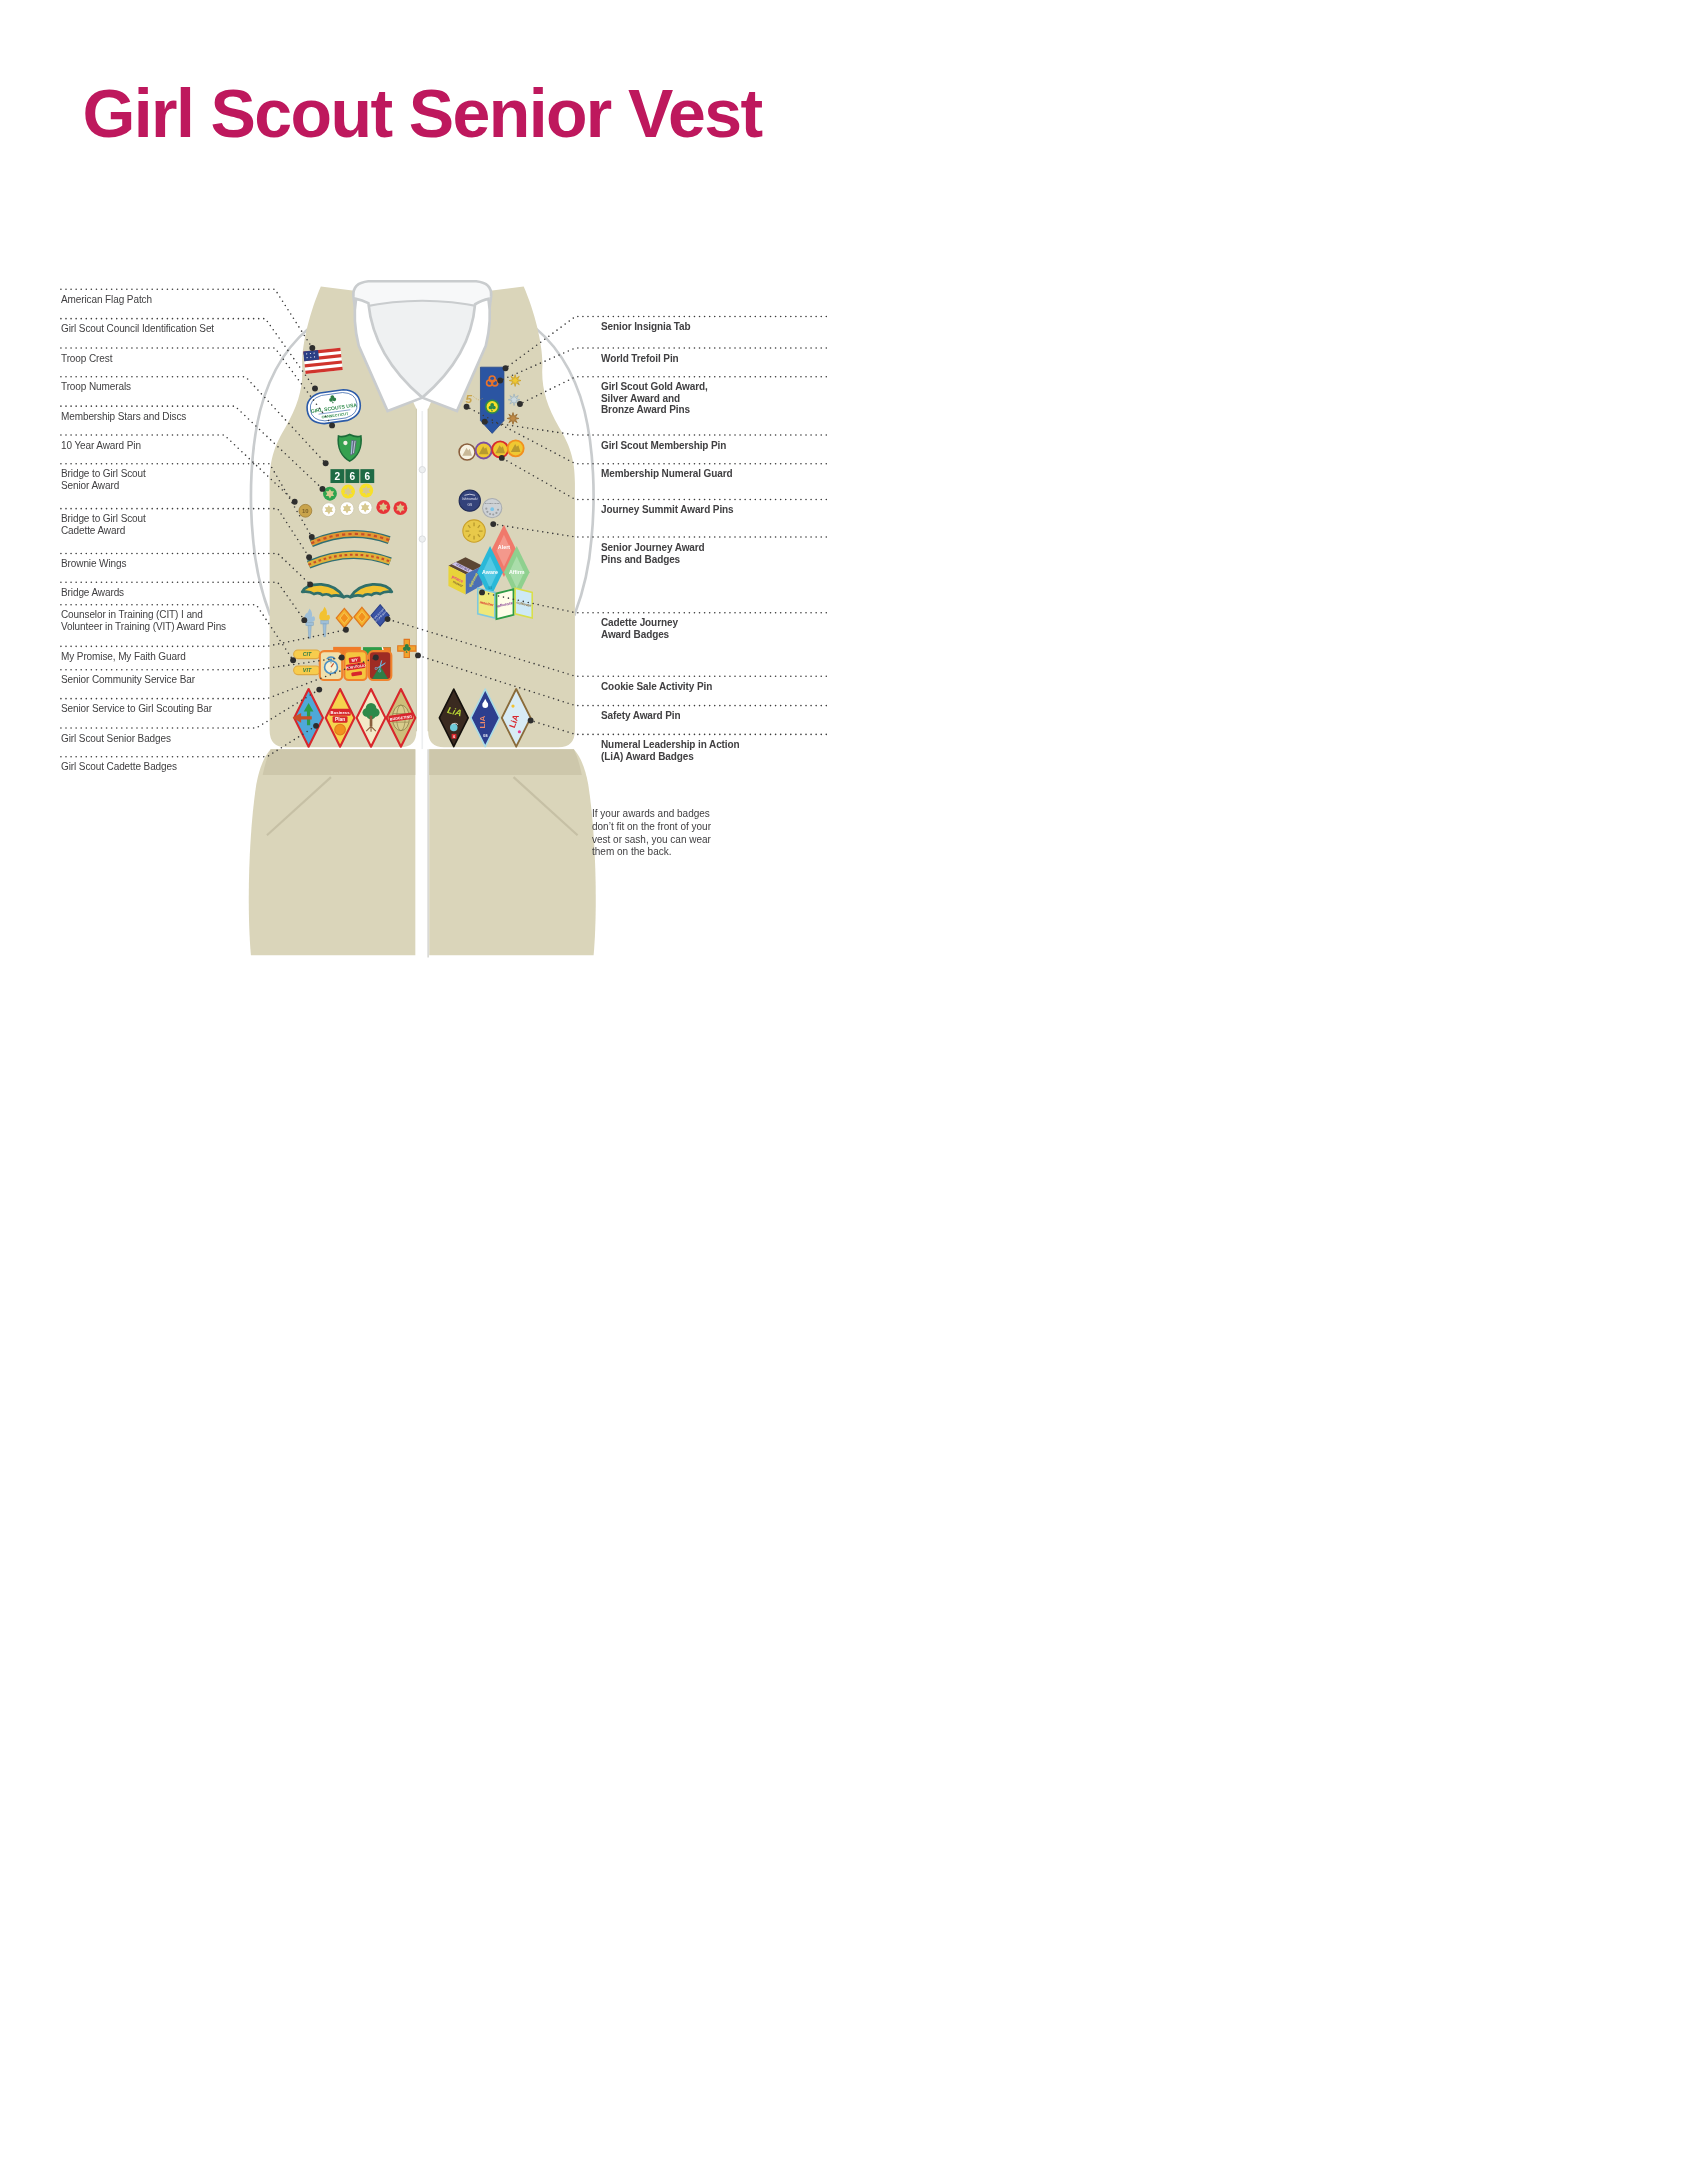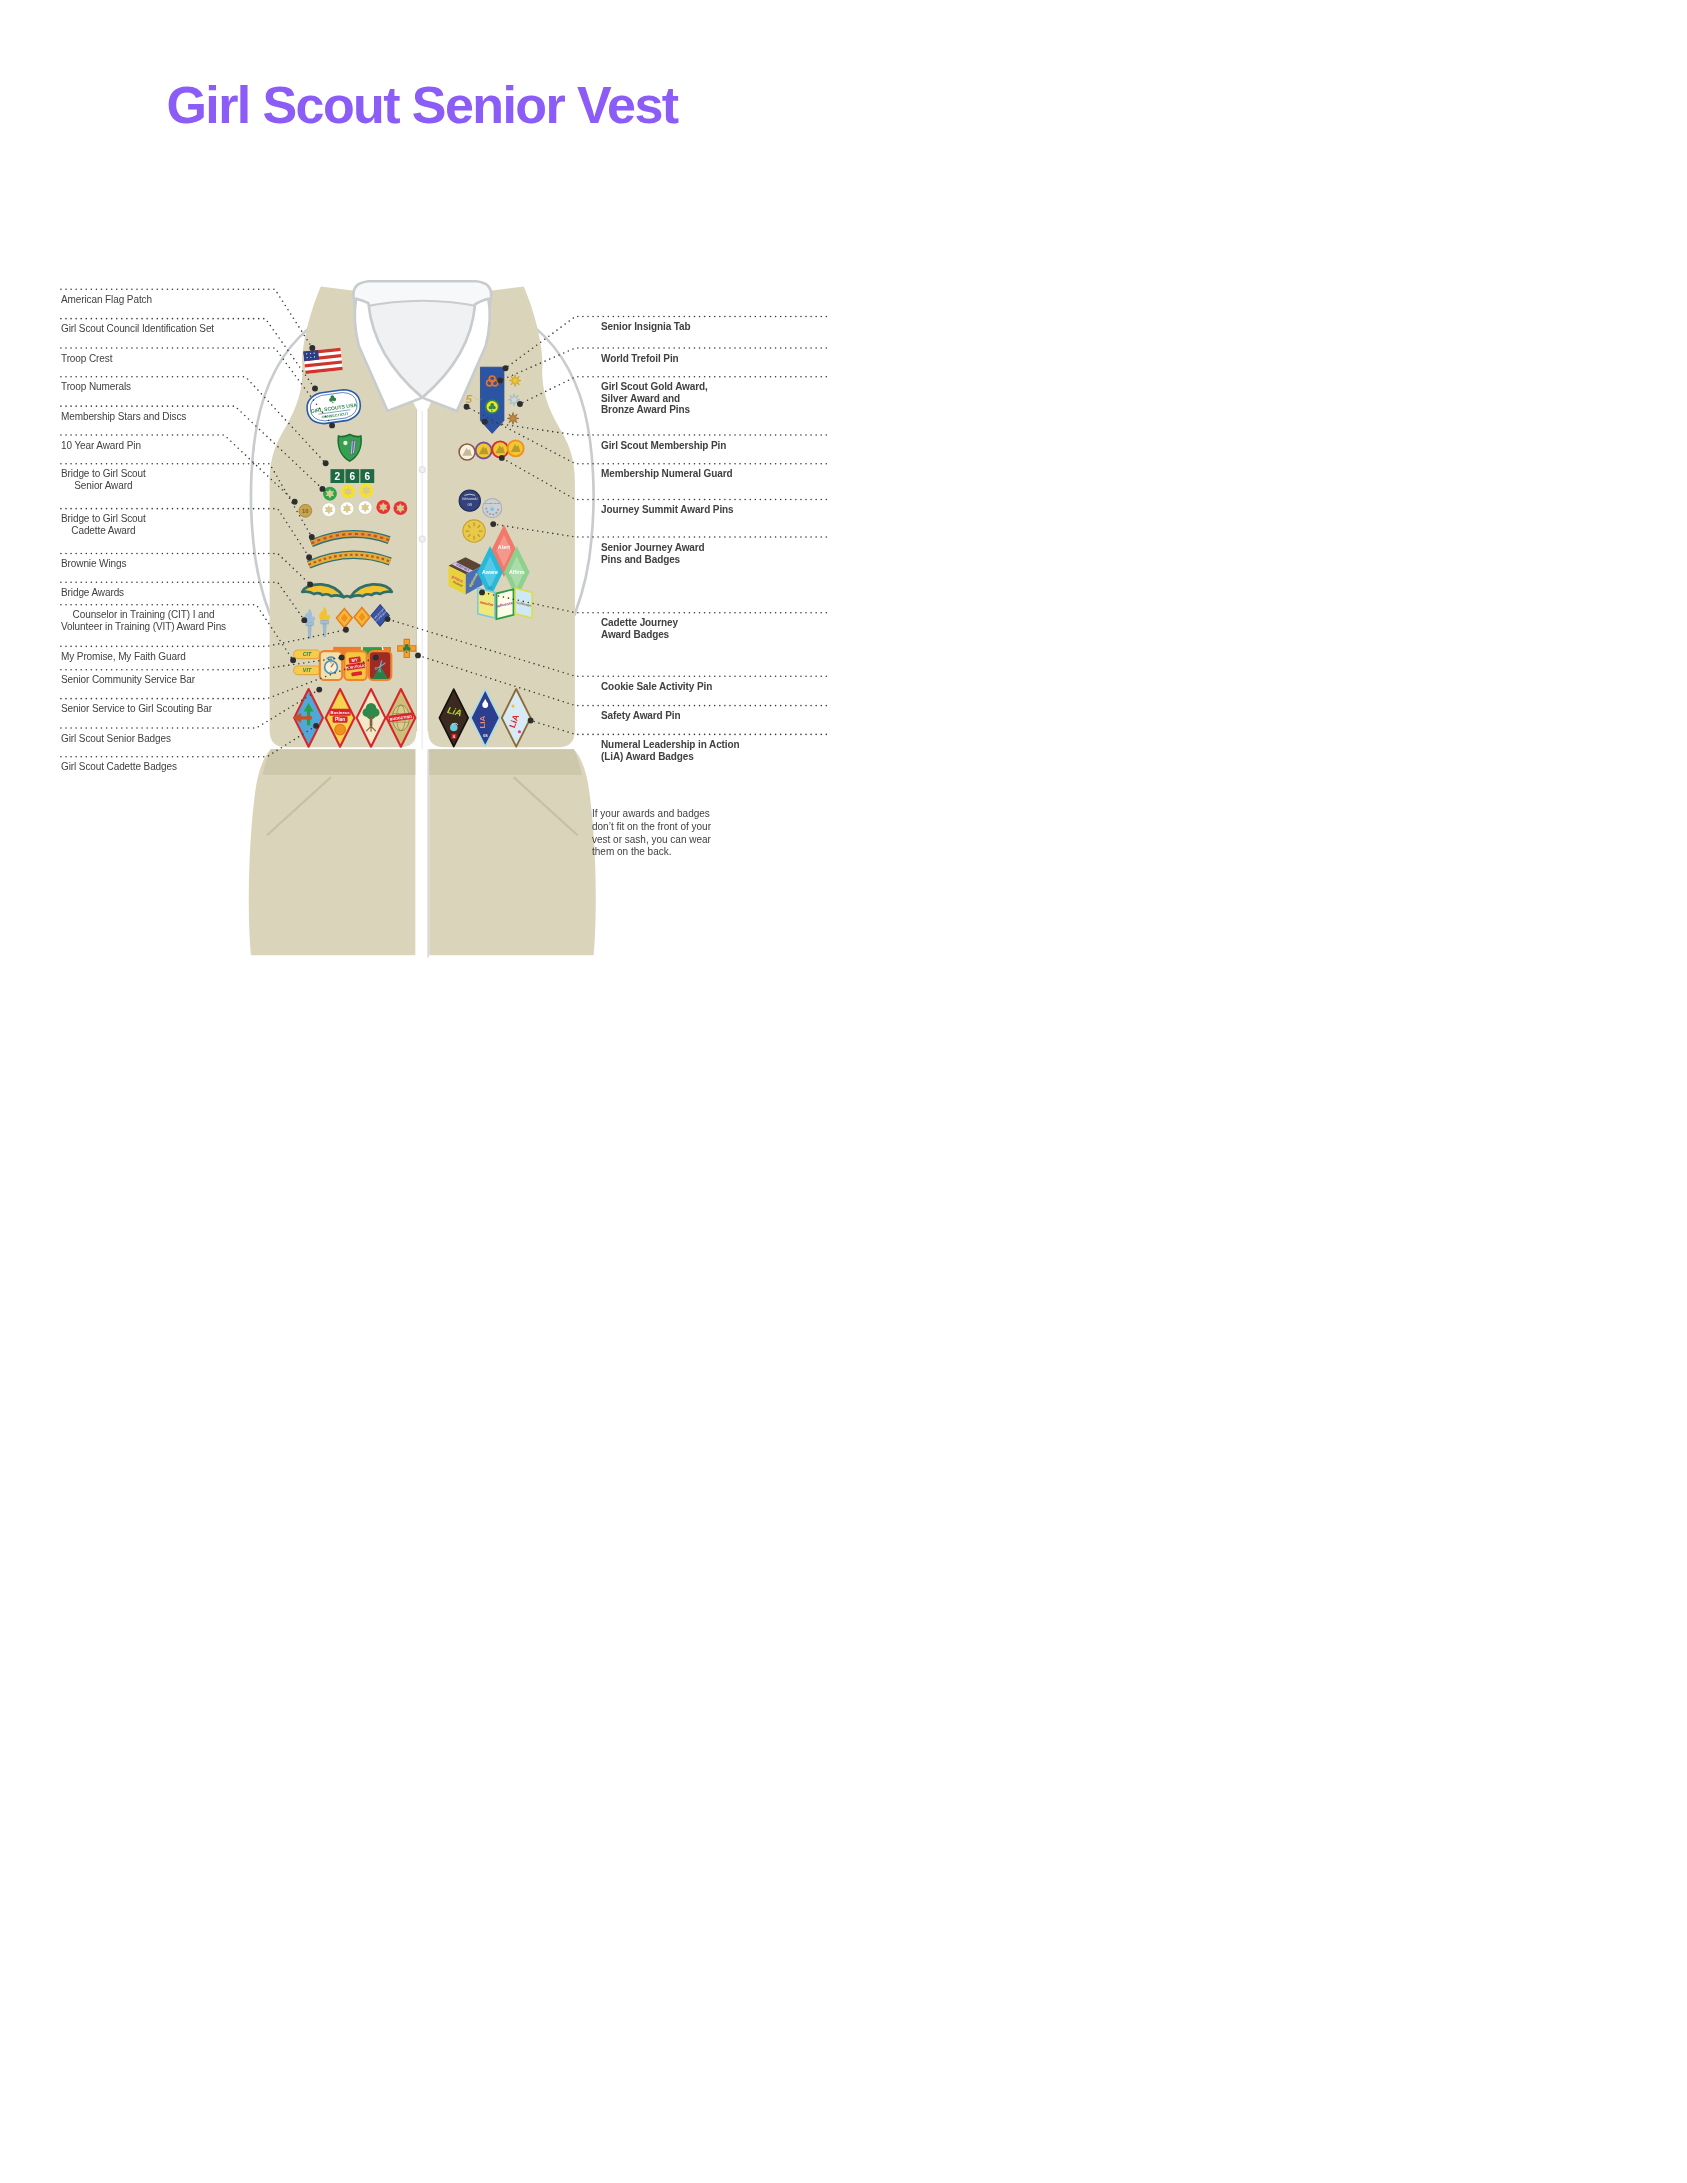--- a/index.html
+++ b/index.html
@@ -1,22 +1,22 @@
 <!DOCTYPE html>
 <html style="font-size:8.5px"><head>
 <meta charset="utf-8">
 <style>
   html,body{margin:0;padding:0;background:#ffffff;}
   body{width:844px;height:1092px;position:relative;font-family:"Liberation Sans",sans-serif;overflow:hidden;}
   #art{position:absolute;left:0;top:0;z-index:0;font-family:"Liberation Sans",sans-serif;}
   h1#title{position:absolute;top:79px;left:0;right:0;margin:0;text-align:center;
-    font-size:52px;font-weight:bold;letter-spacing:-1.6px;color:#8b5cf6;z-index:2;line-height:1;}
+    font-size:68px;font-weight:bold;letter-spacing:-1.6px;color:#be185d;z-index:2;line-height:1;}
   .lbl,.rlb{position:absolute;color:#414042;font-size:10px;line-height:11.7px;
     white-space:pre-line;z-index:2;letter-spacing:-0.1px;}
-  .lbl{left:61px;text-align:center;}
+  .lbl{left:61px;}
   .rlb{left:601px;font-weight:bold;}
   .note{position:absolute;left:592px;top:808px;width:160px;color:#414042;
     font-size:10px;line-height:12.8px;white-space:pre-line;z-index:2;}
   svg text{font-family:"Liberation Sans",sans-serif;}
 </style>
 </head>
 <body>
 
 <h1 id="title">Girl Scout Senior Vest</h1>
 

